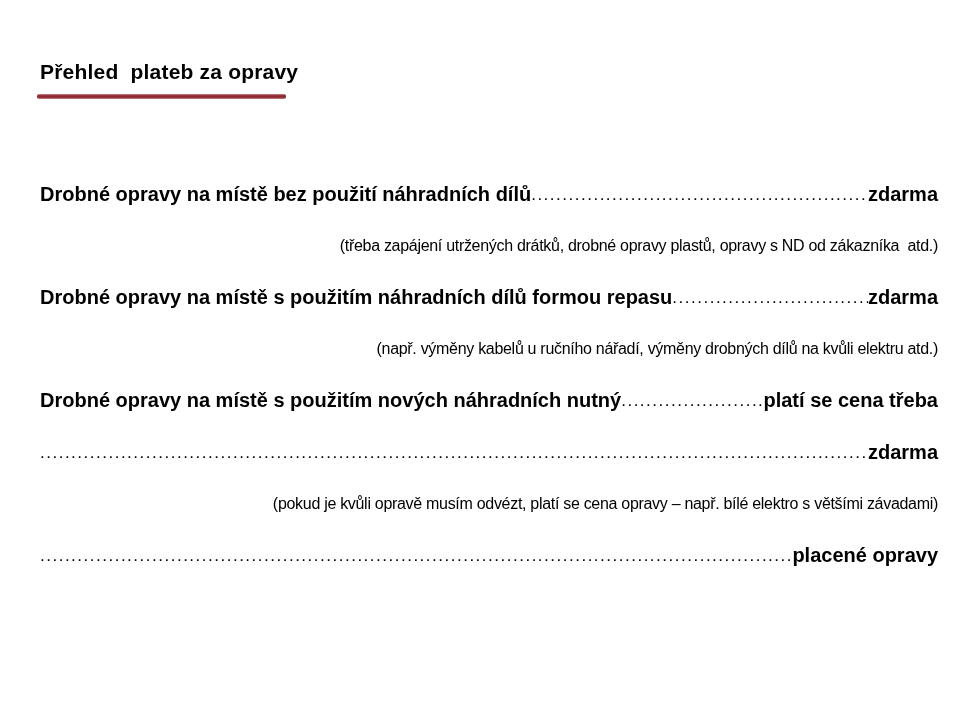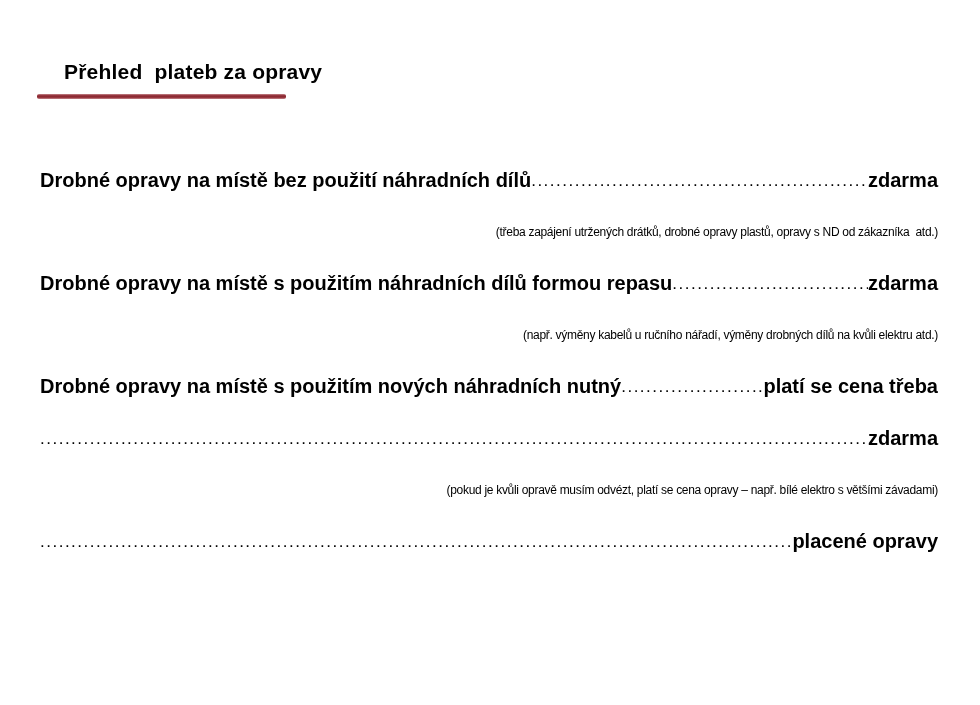--- a/index.html
+++ b/index.html
@@ -19,36 +19,35 @@
     background: #ffffff;
   }
   .title {
     position: absolute;
     left: 40px;
     top: 60px;
     font-size: 21px;
     font-weight: bold;
     white-space: pre;
     letter-spacing: 0.2px;
-    margin-left: 24px;
   }
   .title-rule {
     position: absolute;
     left: 37px;
     top: 94px;
     width: 249px;
     height: 5px;
     border-radius: 2px;
     background: linear-gradient(#c5878c, #8e2a33 35%, #8e2a33 65%, #c5878c);
   }
   .content {
     position: absolute;
     left: 40px;
     right: 42px;
-    top: 155px;
+    top: 169px;
   }
   .row {
     height: 51.5px;
     display: flex;
     align-items: center;
   }
   .item-line {
     width: 100%;
     display: flex;
     align-items: baseline;
@@ -65,21 +64,21 @@
     overflow: hidden;
     white-space: nowrap;
     font-weight: normal;
     font-size: 17px;
     letter-spacing: 1.5px;
     transform: translateY(-1px);
   }
   .note-line {
     width: 100%;
     text-align: right;
-    font-size: 12px;
+    font-size: 16px;
     font-weight: normal;
     white-space: pre;
     letter-spacing: -0.3px;
   }
 </style>
 </head>
 <body>
 
 <div class="page">
 

